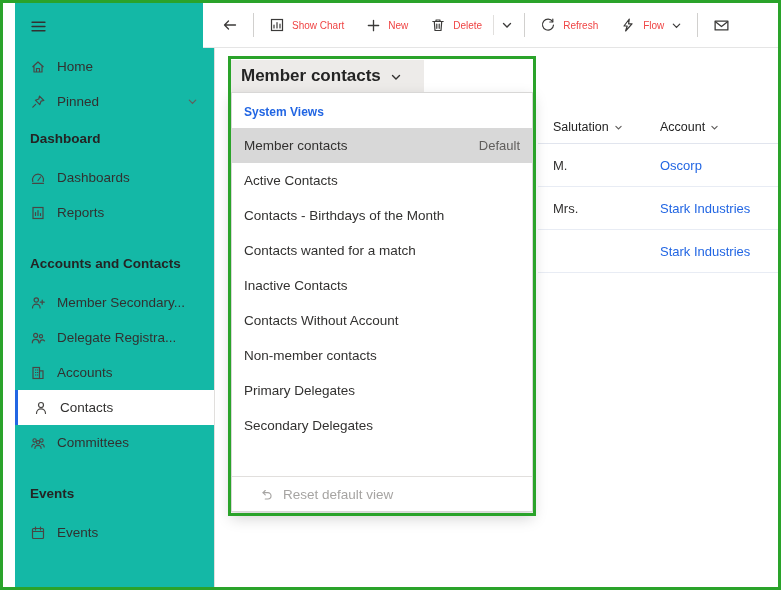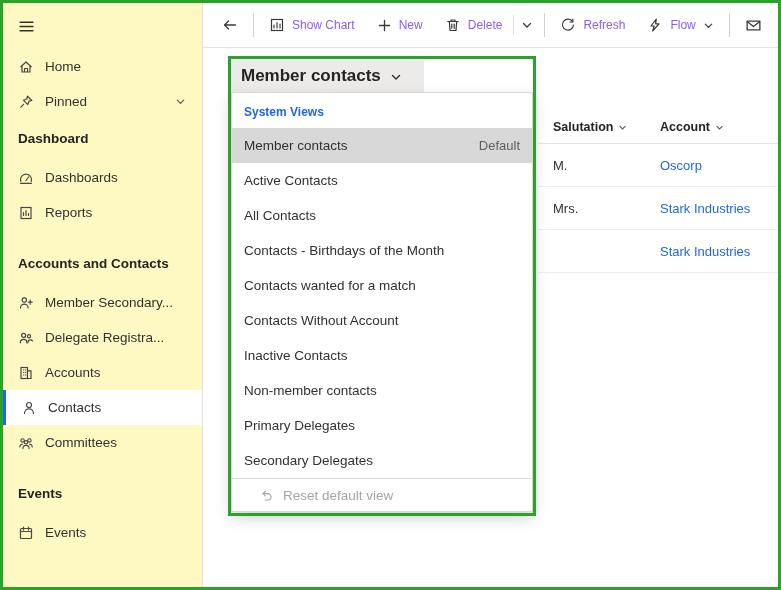--- a/index.html
+++ b/index.html
@@ -9,32 +9,32 @@
     background:#fff;
     font-family:"Liberation Sans",sans-serif;
     color:#323130;
     position:relative;
     overflow:hidden;
   }
   [data-interactable="true"]{cursor:pointer}
   .app{position:relative;width:100%;height:100%;background:#fff}
 
   
-  .sidebar{position:absolute;left:0;top:0;bottom:0;width:200px;background:#fef9c3;border-right:1px solid #e1dfdd;overflow:hidden;z-index:2}
+  .sidebar{position:absolute;left:12px;top:0;bottom:0;width:200px;background:#14b8a6;border-right:1px solid #e1dfdd;overflow:hidden;z-index:2}
   .hamburger{height:46px;display:flex;align-items:center;padding:0 15px;color:#323130}
   .side-row{height:35px;display:flex;align-items:center;gap:11px;padding:0 16px 0 15px;font-size:13.5px;color:#323130;white-space:nowrap;overflow:hidden}
   .side-row .ico{display:inline-flex;color:#484644;flex:0 0 auto}
   .side-row .chev{margin-left:auto;color:#605e5c;display:inline-flex}
   .side-row.selected{background:#fff;border-left:3px solid #2266e3;}
   .side-section{font-weight:700;font-size:13.5px;color:#242424;padding:0 15px;margin:26px 0 14px;white-space:nowrap}
   .side-section.first{margin-top:12px}
 
   
   .cmdbar{position:absolute;left:200px;top:0;right:0;height:45px;background:#fff;border-bottom:1px solid #e5e5e5;display:flex;align-items:center;padding-left:8px;overflow:hidden;z-index:3}
-  .cmd-btn{display:flex;align-items:center;gap:7px;padding:0 11px;height:34px;font-size:12px;color:#8b5cf6;white-space:nowrap;border-radius:2px}
+  .cmd-btn{display:flex;align-items:center;gap:7px;padding:0 11px;height:34px;font-size:10px;color:#ef4444;white-space:nowrap;border-radius:2px}
   .cmd-btn .ico{display:inline-flex;color:#3b3a39}
   .cmd-chev{display:flex;align-items:center;padding:0 7px;height:34px;color:#3b3a39}
   .cmd-divider{width:1px;height:24px;background:#d1d0ce;margin:0 4px;flex:0 0 auto}
   .cmd-subdivider{width:1px;height:20px;background:#e1dfdd;flex:0 0 auto}
 
   
   .view-title{position:absolute;left:228px;top:57px;width:193px;height:32px;background:#edebe9;display:flex;align-items:center;gap:9px;padding:0 10px;font-size:17px;font-weight:700;color:#242424;z-index:4}
   .view-title .ico{display:inline-flex;color:#323130;margin-top:2px}
 
   
@@ -44,21 +44,21 @@
   .panel-item.selected{background:#d8d8d8}
   .panel-item .badge{margin-left:auto;color:#605e5c;font-size:13px;font-weight:400}
   .panel-footer{margin-top:auto;height:35px;border-top:1px solid #e1dfdd;display:flex;align-items:center;gap:9px;padding:0 28px;color:#a6a4a2;font-size:13.5px}
   .panel-footer .ico{display:inline-flex;color:#a6a4a2}
 
   
   .annotation{position:absolute;left:225px;top:53px;width:308px;height:460px;border:3px solid #2aa32a;z-index:10;pointer-events:none}
 
   
   .grid{position:absolute;left:535px;top:108px;right:0;z-index:1}
-  .grid-header{display:flex;align-items:center;height:33px;border-bottom:1px solid #e1e5ee;font-size:12.5px;font-weight:700;color:#242424}
+  .grid-header{display:flex;align-items:center;height:33px;border-bottom:1px solid #e1e5ee;font-size:12.5px;font-weight:400;color:#242424}
   .grid-row{display:flex;align-items:center;height:43px;border-bottom:1px solid #e8ecf4;font-size:13px}
   .col-sal{width:122px;padding-left:15px;display:flex;align-items:center;gap:5px;overflow:hidden}
   .col-acc{flex:1;display:flex;align-items:center;gap:5px;overflow:hidden}
   .grid .chev-sm{display:inline-flex;color:#605e5c}
   .link{color:#2266e3;text-decoration:none}
 </style>
 </head>
 <body>
 
 <div class="app" data-interactable="false">
@@ -321,33 +321,30 @@
     <div class="panel-header" data-interactable="false">System Views</div>
 
     <div class="panel-item selected" data-interactable="true">
       <span data-interactable="false">Member contacts</span>
       <span class="badge" data-interactable="false">Default</span>
     </div>
     <div class="panel-item" data-interactable="true">
       <span data-interactable="false">Active Contacts</span>
     </div>
     <div class="panel-item" data-interactable="true">
-      <span data-interactable="false">All Contacts</span>
-    </div>
-    <div class="panel-item" data-interactable="true">
       <span data-interactable="false">Contacts - Birthdays of the Month</span>
     </div>
     <div class="panel-item" data-interactable="true">
       <span data-interactable="false">Contacts wanted for a match</span>
     </div>
     <div class="panel-item" data-interactable="true">
+      <span data-interactable="false">Inactive Contacts</span>
+    </div>
+    <div class="panel-item" data-interactable="true">
       <span data-interactable="false">Contacts Without Account</span>
-    </div>
-    <div class="panel-item" data-interactable="true">
-      <span data-interactable="false">Inactive Contacts</span>
     </div>
     <div class="panel-item" data-interactable="true">
       <span data-interactable="false">Non-member contacts</span>
     </div>
     <div class="panel-item" data-interactable="true">
       <span data-interactable="false">Primary Delegates</span>
     </div>
     <div class="panel-item" data-interactable="true">
       <span data-interactable="false">Secondary Delegates</span>
     </div>

